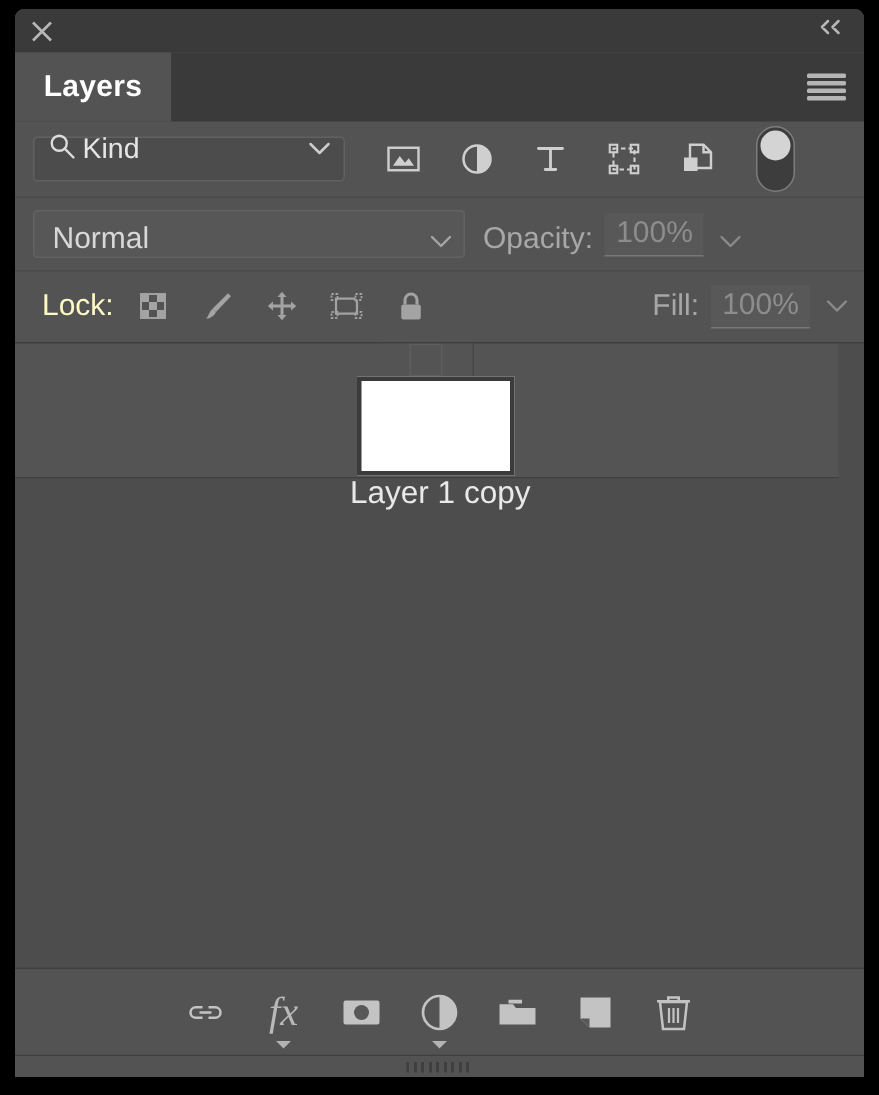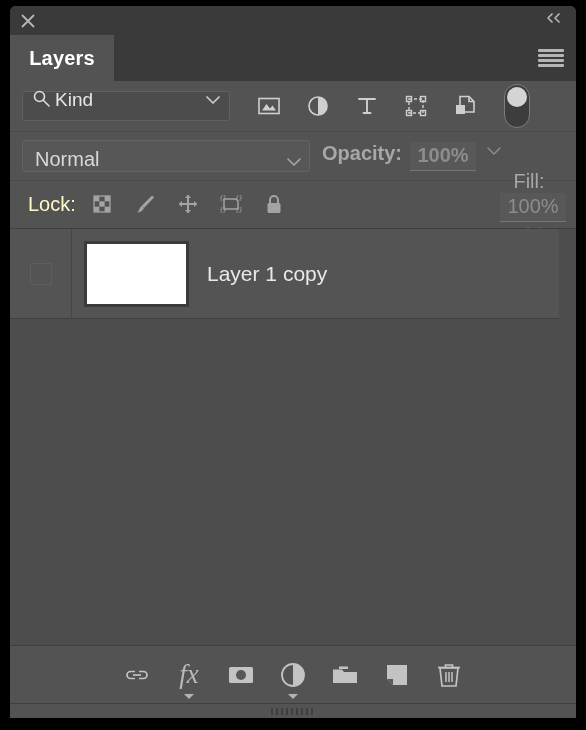--- a/index.html
+++ b/index.html
@@ -119,23 +119,22 @@
     width: 288px; height: 32px;
     background: #575757;
     border: 1px solid #636363;
     border-radius: 3px;
     display: flex; align-items: flex-end;
     padding: 16px 7px 0 12px;
   }
   .blend-label { font-size: 20px; color: #d8d8d8; }
   .blend-chevron { margin-left: auto; color: #a5a5a5; }
   .opacity-group {
-    display: flex; align-items: flex-start;
+    display: flex; align-items: flex-end;
     margin-left: 12px;
-    font-weight: bold;
   }
   .opacity-label { font-size: 20px; color: #a7a7a7; }
   .num-field {
     margin-left: 8px;
     width: 66px;
     font-size: 20px; color: #8d8d8d;
     background: #585858;
     text-align: center;
     padding: 2px 0 3px;
     border-bottom: 1px solid #767676;
@@ -147,21 +146,21 @@
     height: 48px;
     background: #535353;
     display: flex; align-items: center;
     padding: 0 10px 0 18px;
     border-top: 1px solid #4a4a4a;
     flex: none;
   }
   .lock-label { font-size: 20px; color: #fef9c3; margin-right: 14px; }
   .lock-icons { display: flex; align-items: center; gap: 17px; color: #a3a3a3; }
   .lock-icons .li { width: 26px; height: 26px; display:block; }
-  .fill-group { display: flex; align-items: center; margin-left: auto; flex-direction: column; }
+  .fill-group { display: flex; align-items: center; margin-left: auto; }
   .fill-label { font-size: 20px; color: #a7a7a7; }
   .fill-underline {
     width: 66px; margin-left: 8px;
     font-size: 20px; color: #8d8d8d;
     background: #585858;
     text-align: center; padding: 2px 0 3px;
     border-bottom: 1px solid #767676;
   }
 
   
@@ -177,20 +176,21 @@
     width: 17px;
     background: #4d4d4d;
   }
   .layer-row {
     height: 90px;
     display: flex; align-items: center;
     border-bottom: 1px solid #404040;
     background: #545454;
     margin-right: 17px;
     position: relative;
+    flex-direction: column;
   }
   .vis-cell {
     width: 62px; height: 100%;
     display: flex; align-items: center; justify-content: center;
     border-right: 1px solid #474747;
     background: #545454;
   }
   .eye-icon { width: 26px; height: 18px; color: #d8d8d8; }
   .vis-box {
     width: 22px; height: 22px;

